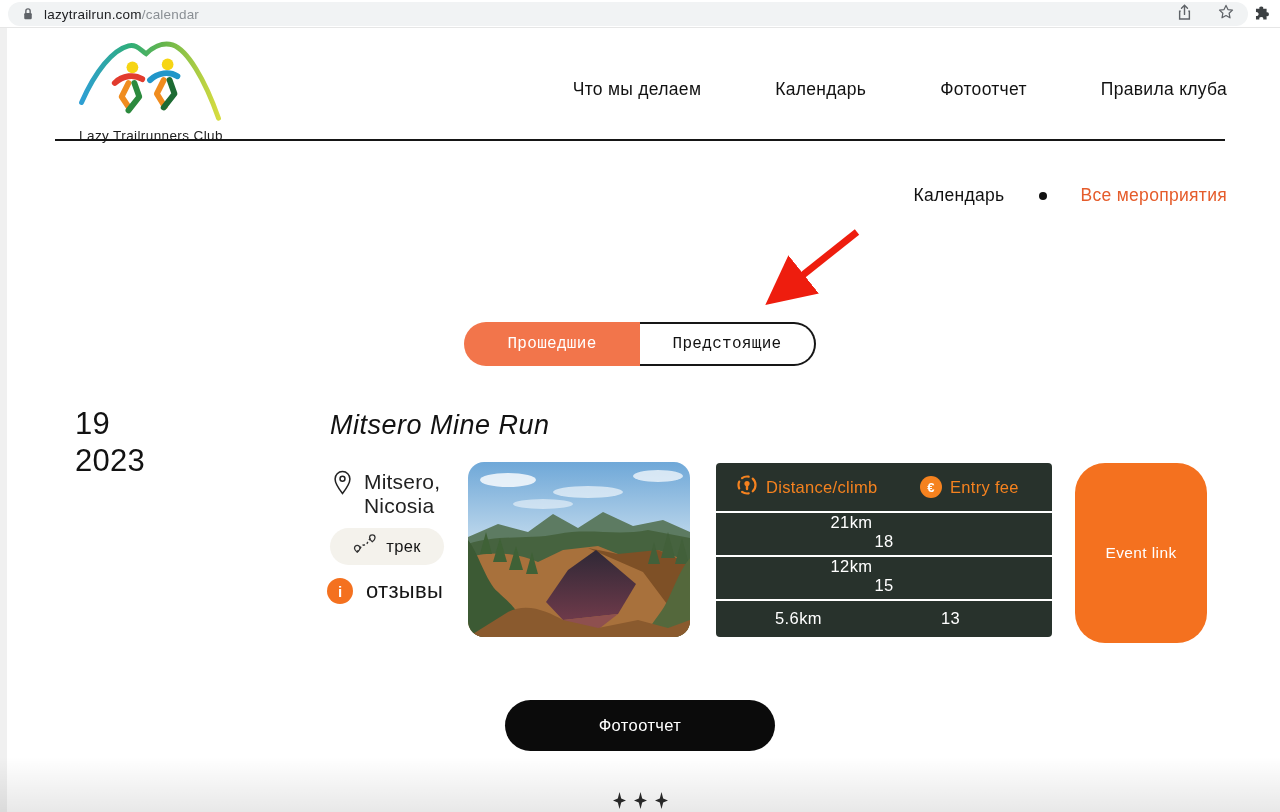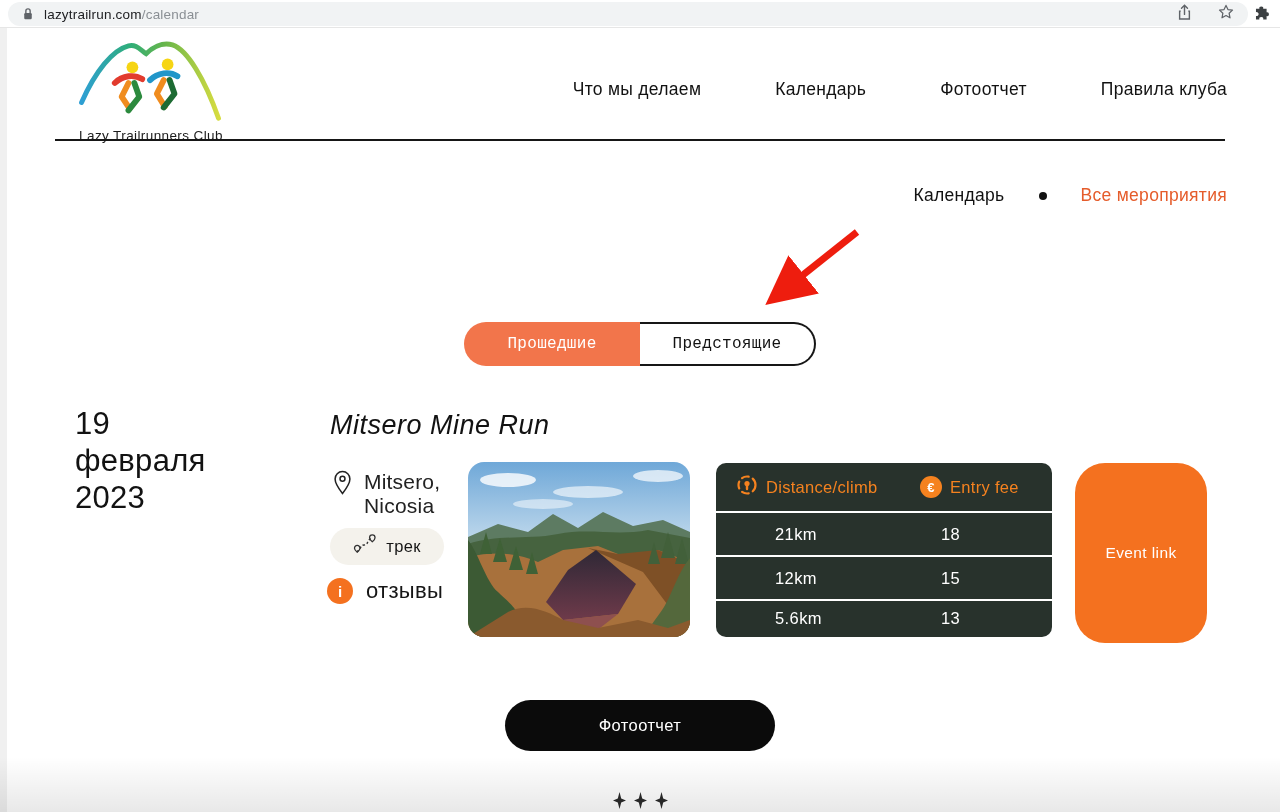--- a/index.html
+++ b/index.html
@@ -60,29 +60,29 @@
   .track-label { font-size:16.5px; color:#161616; letter-spacing:.3px; }
   .reviews-row { position:absolute; left:327px; top:578px; display:flex; align-items:center; gap:13px; cursor:pointer; }
   .info-badge { width:26px; height:26px; border-radius:50%; background:var(--accent_orange,#f4711f);
     color:#fff; font-size:15px; font-weight:bold; display:flex; align-items:center; justify-content:center; }
   .reviews-label { font-size:22px; color:#161616; letter-spacing:.3px; }
 
   .event-photo { position:absolute; left:468px; top:462px; width:222px; height:175px;
     border-radius:16px; overflow:hidden; }
 
   .fee-table { position:absolute; left:716px; top:463px; width:336px; height:174px;
-    background:var(--table_bg,#28322c); border-radius:10px; overflow:hidden; color:#fff; }
+    background:var(--table_bg,#28322c); border-radius:4px; overflow:hidden; color:#fff; }
   .fee-head { height:48px; display:flex; align-items:center; }
   .head-cell { display:flex; align-items:center; gap:8px; color:var(--table_orange,#f5821f);
     font-size:16.5px; font-weight:500; letter-spacing:.3px; }
   .head-cell.c1 { margin-left:20px; width:184px; }
   .euro-badge { width:22px; height:22px; border-radius:50%; background:var(--table_orange,#f5821f);
     color:#fff; font-size:13px; font-weight:bold; display:flex; align-items:center; justify-content:center; }
   .fee-row { border-top:2px solid #fff; display:flex; align-items:center; font-size:16.5px; letter-spacing:.4px; }
-  .fee-row.r1,.fee-row.r2 { height:44px; } .fee-row.r3 { height:36px; }
+  .fee-row.r1,.fee-row.r2 { height:44px;flex-direction:column; } .fee-row.r3 { height:36px; }
   .cell-dist { margin-left:59px; width:166px; }
   .cell-fee { }
 
   .event-link-btn { position:absolute; left:1075px; top:463px; width:132px; height:180px;
     background:var(--accent_orange,#f4711f); border-radius:30px; color:#fff; font-size:15.5px;
     letter-spacing:.4px; display:flex; align-items:center; justify-content:center; cursor:pointer; }
 
   .photo-report-btn { position:absolute; left:505px; top:700px; width:270px; height:51px;
     background:#0b0b0b; border-radius:26px; color:#fff; font-size:16.5px; font-weight:500;
     letter-spacing:.4px; display:flex; align-items:center; justify-content:center; cursor:pointer; }
@@ -173,21 +173,20 @@
     <line x1="112" y1="8" x2="34" y2="70" stroke="#ee1d0e" stroke-width="7" marker-end="url(#ah)"></line>
   </svg>
 
   <div class="toggle">
     <div class="toggle-past">Прошедшие</div>
     <div class="toggle-upcoming">Предстоящие</div>
   </div>
 
   <div class="event-date">
     <div>19</div>
-    <div>февраля</div>
     <div>2023</div>
   </div>
 
   <div class="event-title">Mitsero Mine Run</div>
 
   <div class="loc-row">
     <span>
       <svg width="19" height="26" viewBox="0 0 20 27">
         <path d="M10,1.5 C5.6,1.5 2.2,4.9 2.2,9.3 C2.2,14.6 10,24.5 10,24.5 S17.8,14.6 17.8,9.3 C17.8,4.9 14.4,1.5 10,1.5 Z" fill="none" stroke="#222" stroke-width="1.6"></path>
         <circle cx="10" cy="9" r="2.6" fill="none" stroke="#222" stroke-width="1.6"></circle>

